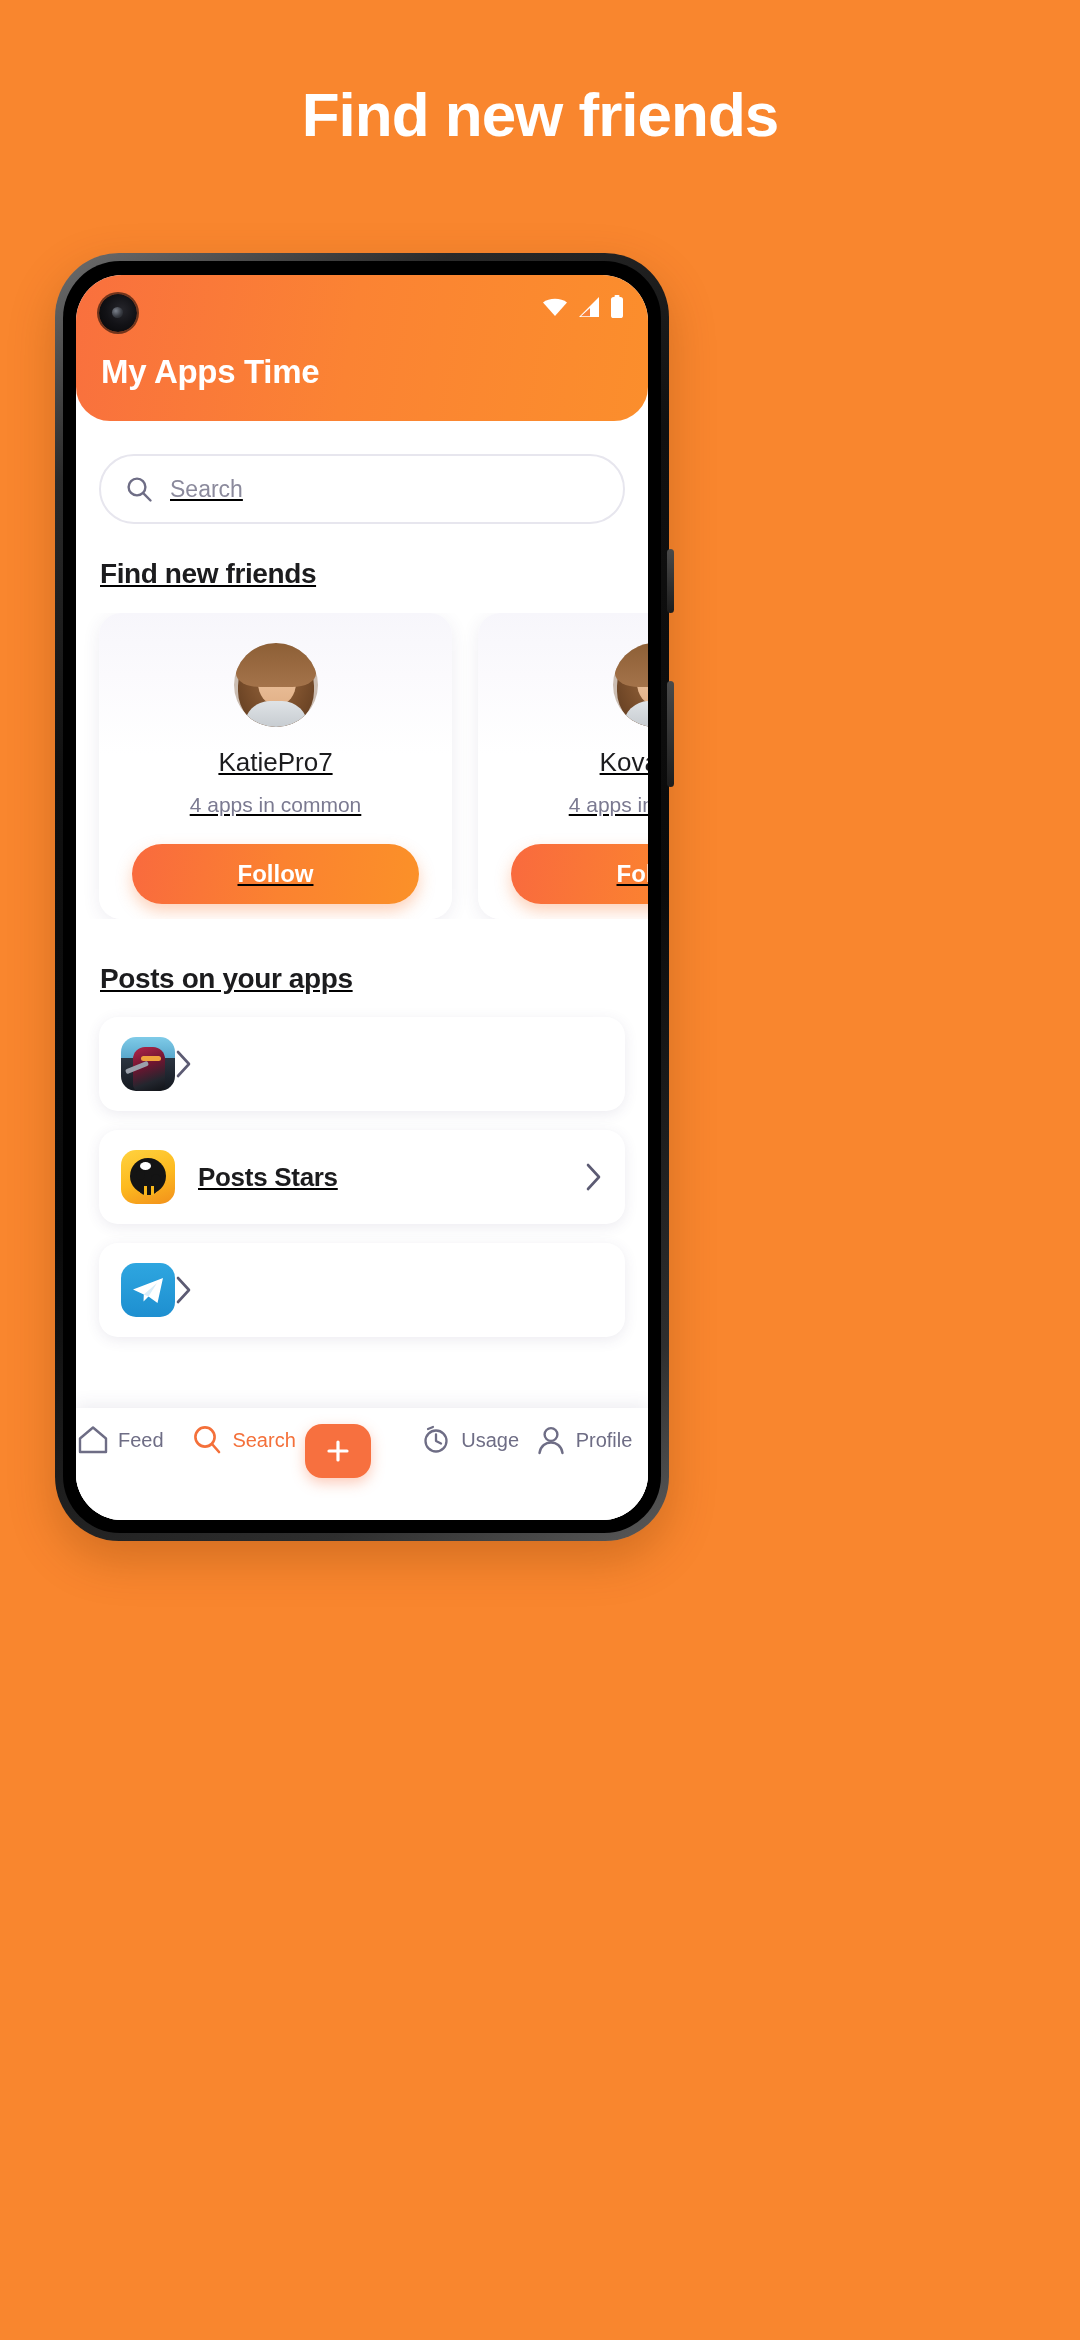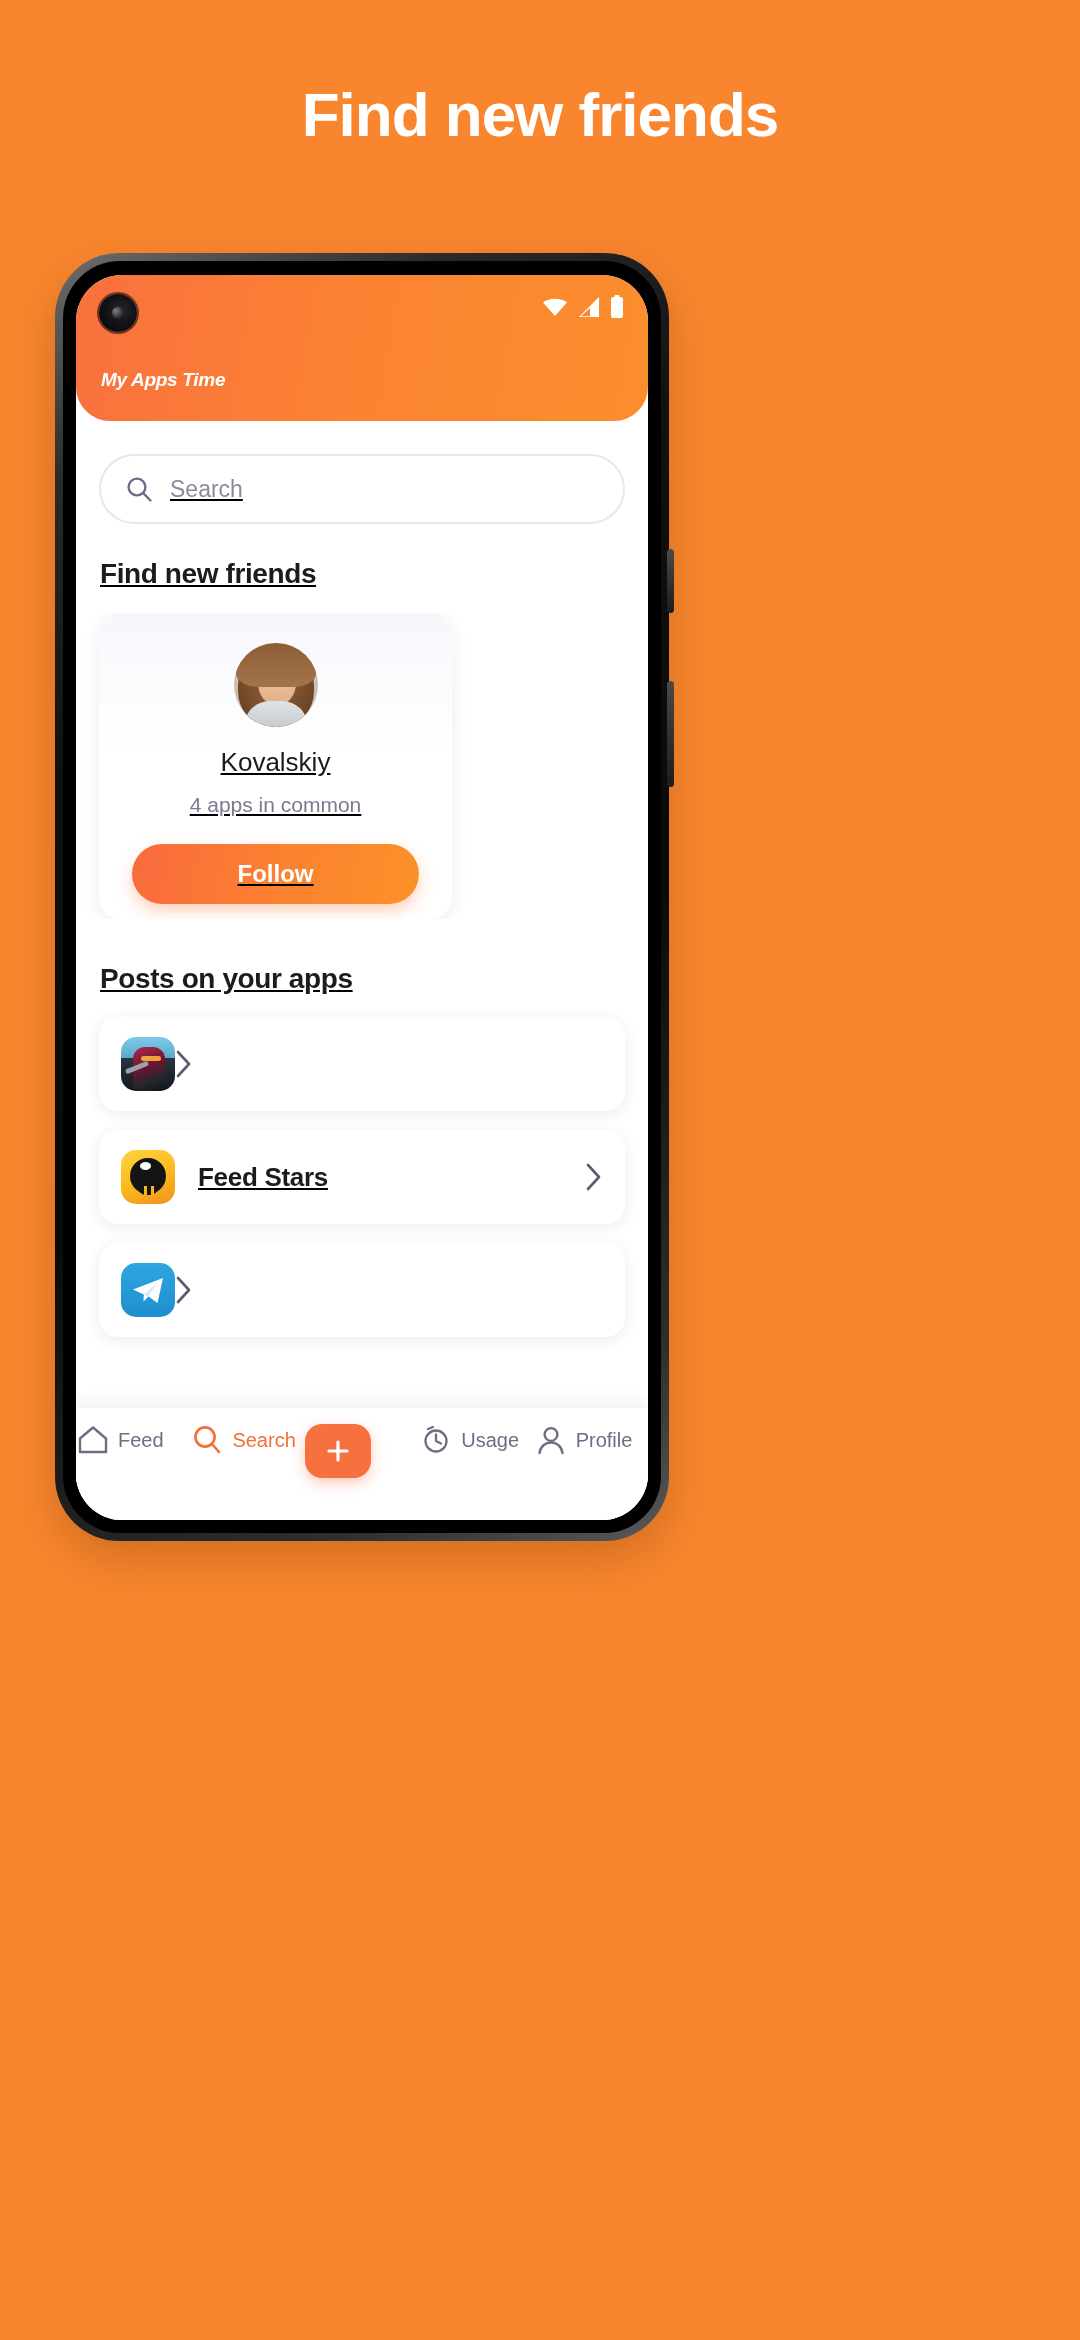--- a/index.html
+++ b/index.html
@@ -84,24 +84,23 @@
   }
   .statusbar {
     position: absolute; right: 24px; top: 20px;
     display: flex; align-items: center; gap: 9px;
   }
   .si { display:block; }
   .app-title {
     position: absolute;
     left: 25px; bottom: 30px;
     color: #FFFFFF;
-    font-size: 19px;
+    font-size: 33px;
     font-weight: 700;
     letter-spacing: -0.3px;
-    font-style: italic;
   }
 
   
   .content {
     position: relative;
     height: calc(100% - 146px);
     background: #FFFFFF;
     text-decoration: underline;
   }
 
@@ -338,20 +337,31 @@
               <line x1="17.2" y1="17.2" x2="24.5" y2="24.5" stroke="#6E6D85" stroke-width="2.4" stroke-linecap="round"></line>
             </svg>
             <span class="search-placeholder">Search</span>
           </div>
         </div>
 
         <div class="section-title st-friends">Find new friends</div>
 
         <div class="cards-row">
 
+          <div class="friend-card">
+            <div class="avatar">
+              <div class="hair-back"></div>
+                <div class="face"></div>
+                <div class="hair-front"></div>
+                <div class="body"></div>
+            </div>
+            <div class="friend-name">KatiePro7</div>
+            <div class="friend-sub">4 apps in common</div>
+            <button class="follow-btn">Follow</button>
+          </div>
 
           <div class="friend-card">
             <div class="avatar">
               <div class="hair-back"></div>
                 <div class="face"></div>
                 <div class="hair-front"></div>
                 <div class="body"></div>
             </div>
             <div class="friend-name">Kovalskiy</div>
             <div class="friend-sub">4 apps in common</div>
@@ -378,21 +388,21 @@
           <div class="app-row">
             <div class="app-icon ic-brawl">
               <div class="skull"></div>
                 <div class="shine"></div>
                 <div class="eye1"></div>
                 <div class="eye2"></div>
                 <div class="jaw"></div>
                 <div class="gap1"></div>
                 <div class="gap2"></div>
             </div>
-            <div class="app-name">Feed Stars</div>
+            <div class="app-name">Posts Stars</div>
             <svg class="chev" width="18" height="30" viewBox="0 0 18 30">
               <polyline points="3,3 14,15 3,27" fill="none" stroke="#5C5B73" stroke-width="2.6" stroke-linecap="round" stroke-linejoin="round"></polyline>
             </svg>
           </div>
 
           <div class="app-row">
             <div class="app-icon ic-telegram">
               <svg width="54" height="54" viewBox="0 0 54 54">
                 <path d="M12 26.5 L42 15 L36.5 40 L27.5 33.5 L22.5 38.5 L22.8 31.5 Z" fill="#FFFFFF"></path>
                 <path d="M22.8 31.5 L36 20 L27.5 33.5 Z" fill="#D8ECF8"></path>

